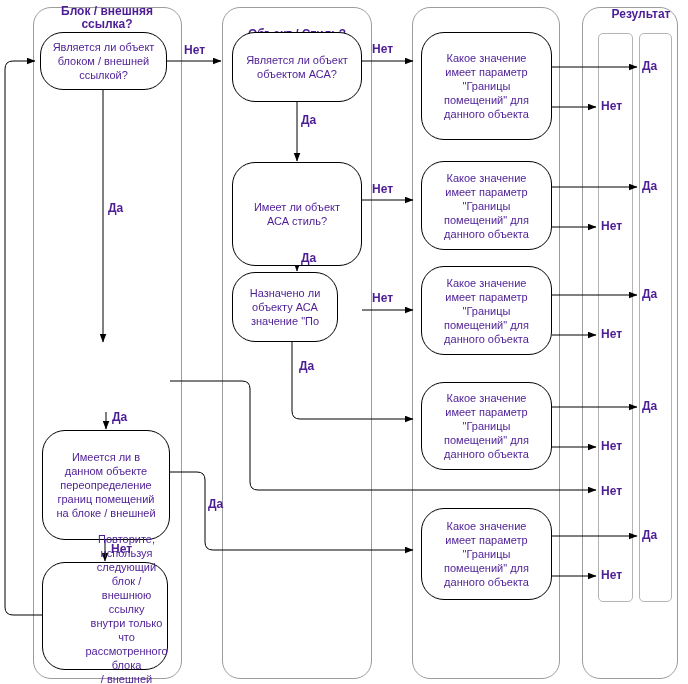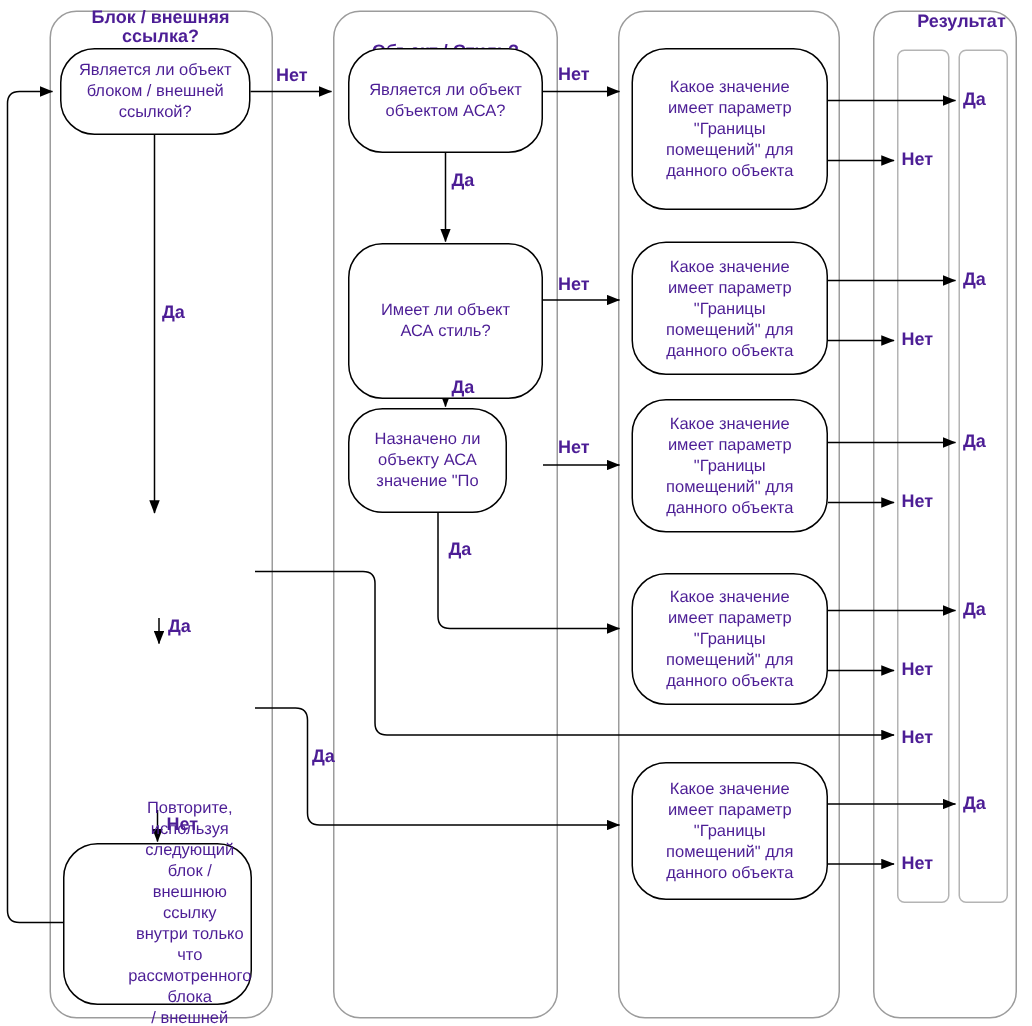--- a/index.html
+++ b/index.html
@@ -75,20 +75,25 @@
     <path class="edge" d="M552 335 H596" marker-end="url(#arr)"></path>
     <path class="edge" d="M552 407 H637" marker-end="url(#arr)"></path>
     <path class="edge" d="M552 447 H596" marker-end="url(#arr)"></path>
     <path class="edge" d="M552 536 H637" marker-end="url(#arr)"></path>
     <path class="edge" d="M552 576 H596" marker-end="url(#arr)"></path>
   </svg>
 
   <div class="node" style="left:40px;top:32px;width:127px;height:58px;">Является ли объект
 блоком / внешней
 ссылкой?</div>
+  <div class="node" style="left:42px;top:430px;width:128px;height:110px;">Имеется ли в
+данном объекте
+переопределение
+границ помещений
+на блоке / внешней</div>
   <div class="node" style="left:42px;top:562px;width:126px;height:108px;padding-left:45px;">Повторите, используя
 следующий блок /
 внешнюю ссылку
 внутри только что
 рассмотренного блока
 / внешней ссылки</div>
 
   <div class="node" style="left:232px;top:32px;width:130px;height:70px;">Является ли объект
 объектом АСА?</div>
   <div class="node" style="left:232px;top:162px;width:130px;height:104px;">Имеет ли объект

